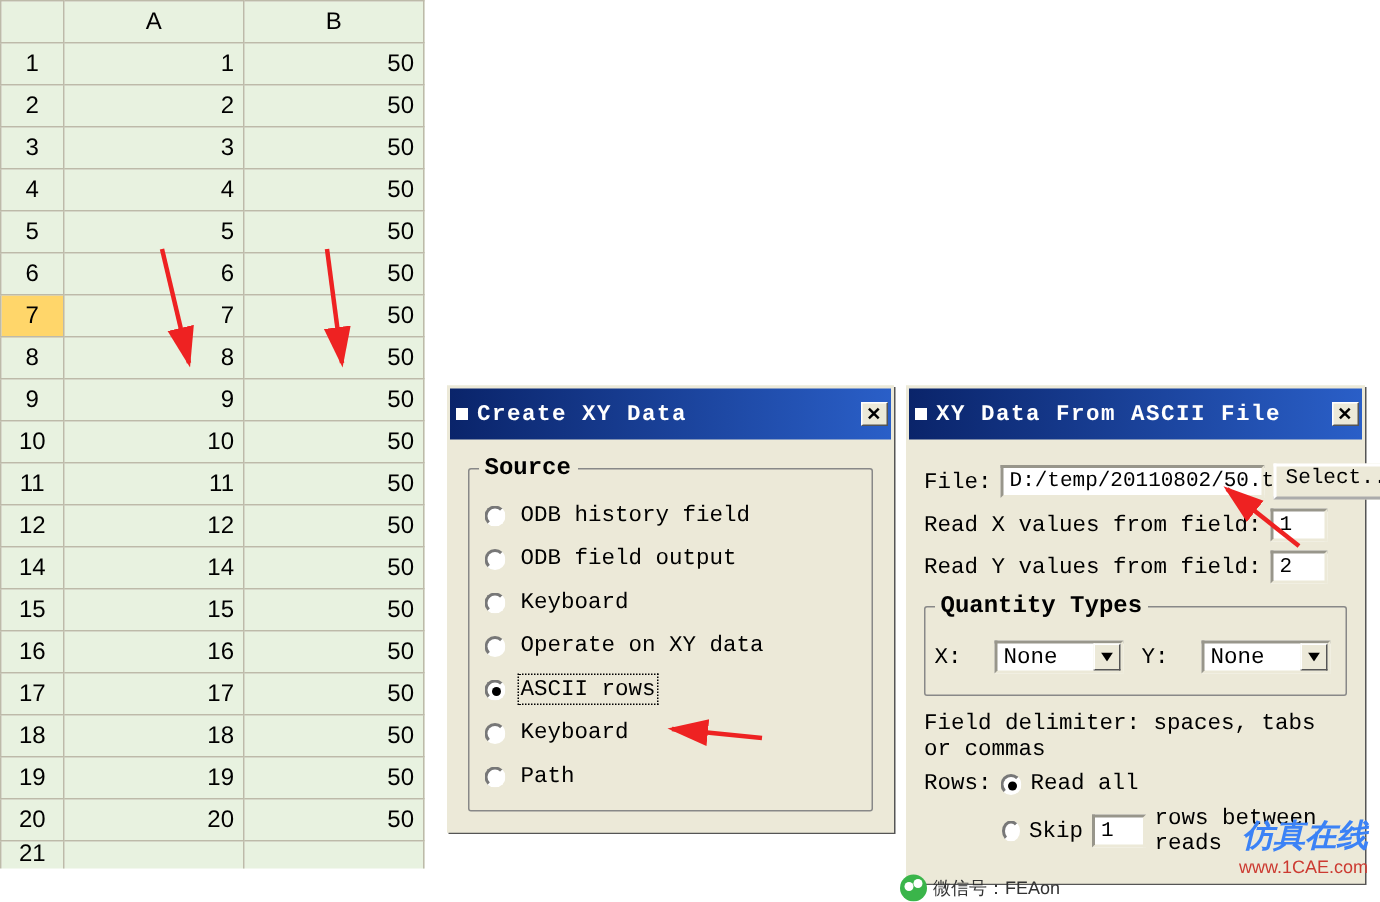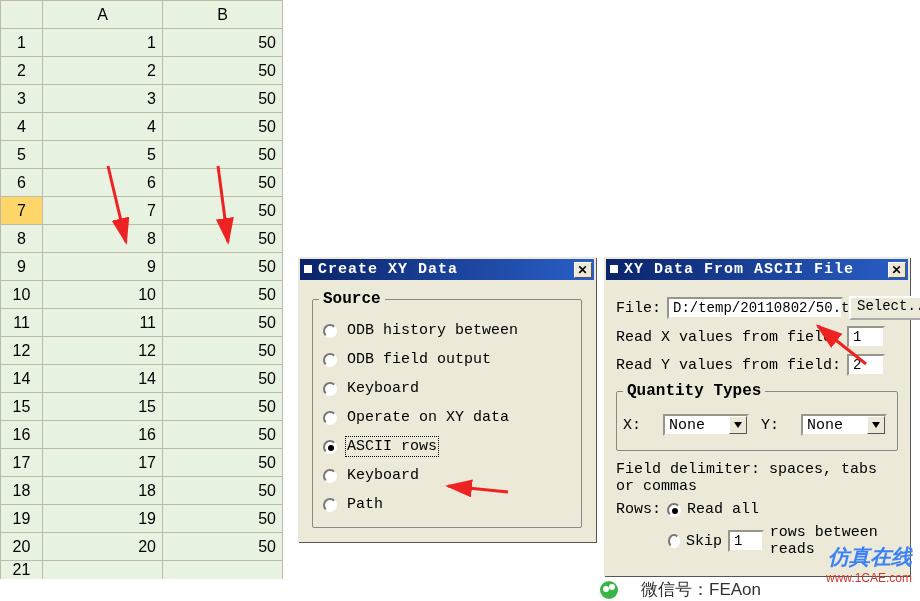--- a/index.html
+++ b/index.html
@@ -37,21 +37,21 @@
   .sheet tr.last21 th.rowh, .sheet tr.last21 td { height: 14px; border-bottom: none; }
 
   
   .dialog {
     position: absolute;
     background: #ece9d8;
     border: 2px solid #ece9d8;
     box-shadow: 1px 1px 0 #555;
   }
   .titlebar {
-    height: 21px;
+    height: 34px;
     background: linear-gradient(90deg, #0a246a, #2a5fc8);
     color: #fff;
     display: flex;
     align-items: center;
     justify-content: space-between;
     padding: 0 2px 0 4px;
     font-weight: bold;
     font-size: 15px;
     letter-spacing: 1px;
   }
@@ -156,22 +156,22 @@
   }
   .brand {
     position:absolute; right: 8px; bottom: 16px;
     text-align:right; font-family:"SimSun","Microsoft YaHei",sans-serif;
     pointer-events:none;
   }
   .brand .t1 { color:#3b82f6; font-size:21px; font-style:italic; font-weight:bold; }
   .brand .t2 { color:#cc3a31; font-size:12px; }
   .wxbar {
     position:absolute; left:600px; bottom:0;
-    display:flex; align-items:center; gap:23px;
-    font-size:17px; color:#333;
+    display:flex; align-items:center; gap:4px;
+    font-size:12px; color:#333;
   }
   .wxicon {
     width:18px; height:18px; border-radius:50%;
     background:#3ab54a; display:inline-block; position:relative;
   }
   .wxicon::after { content:""; position:absolute; left:3px; top:5px; width:6px; height:6px; border-radius:50%; background:#fff; box-shadow:6px -2px 0 #fff; }
 
 </style>
 </head>
 <body>
@@ -311,21 +311,21 @@
   <div class="titlebar">
     <span class="title"><span class="title-sq"></span><span>Create XY Data</span></span>
     <span class="closebtn">✕</span>
   </div>
   <div class="dialog-body">
     <fieldset class="groupbox">
       <legend>Source</legend>
       <div id="source-options">
           <div class="radio-row">
             <span class="radio"></span>
-            <span class="radio-label">ODB history between</span>
+            <span class="radio-label">ODB history field</span>
           </div>
           <div class="radio-row">
             <span class="radio"></span>
             <span class="radio-label">ODB field output</span>
           </div>
           <div class="radio-row">
             <span class="radio"></span>
             <span class="radio-label">Keyboard</span>
           </div>
           <div class="radio-row">

